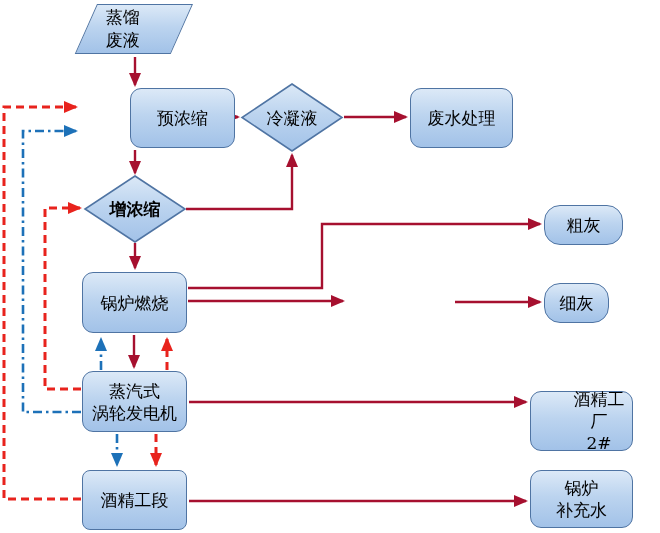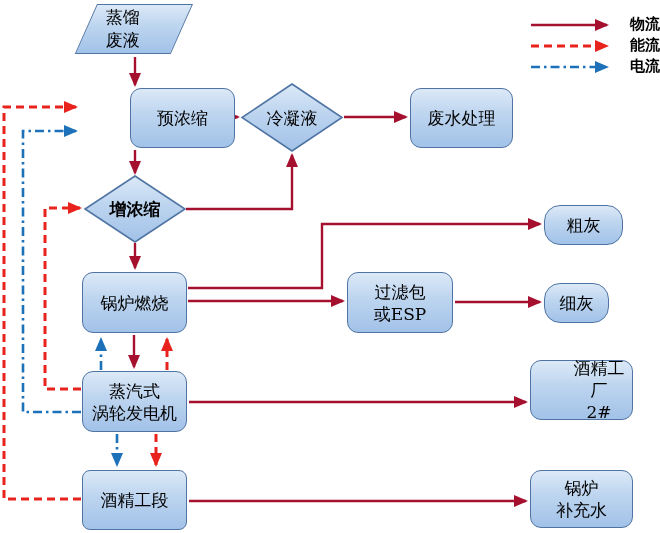--- a/index.html
+++ b/index.html
@@ -105,66 +105,42 @@
   </div>
 
   <div class="node node-plain" style="left:90px;top:195px;width:90px;height:27px;font-weight:bold;">
     <span>增浓缩</span>
   </div>
 
   <div class="node" style="left:82px;top:272px;width:105px;height:61px;">
     <span>锅炉燃烧</span>
   </div>
 
-  <div class="node" style="left:347px;top:272px;width:106px;height:61px;">
-    <span>过滤包</span>
-    <span>或ESP</span>
-  </div>
 
   <div class="node node-small" style="left:544px;top:205px;width:79px;height:40px;">
     <span>粗灰</span>
   </div>
 
   <div class="node node-small" style="left:544px;top:283px;width:65px;height:40px;">
     <span>细灰</span>
   </div>
 
   <div class="node" style="left:82px;top:371px;width:105px;height:61px;">
     <span>蒸汽式</span>
     <span>涡轮发电机</span>
   </div>
 
-  <div class="node" style="left:530px;top:360px;width:103px;height:60px;padding-left:35px;">
+  <div class="node" style="left:530px;top:391px;width:103px;height:60px;padding-left:35px;">
     <span>酒精工厂</span>
     <span>2#</span>
   </div>
 
   <div class="node" style="left:82px;top:470px;width:105px;height:60px;border-radius:8px;">
     <span>酒精工段</span>
   </div>
 
   <div class="node" style="left:530px;top:470px;width:103px;height:58px;">
     <span>锅炉</span>
     <span>补充水</span>
   </div>
 
-  <div id="legend">
-    <div class="legend-row">
-      <svg width="95" height="14">
-        <line x1="3" y1="7" x2="79" y2="7" class="edge edge-material" marker-end="url(#arrow-material)"></line>
-      </svg>
-      <span class="legend-label">物流</span>
-    </div>
-    <div class="legend-row">
-      <svg width="95" height="14">
-        <line x1="3" y1="7" x2="79" y2="7" class="edge edge-energy" marker-end="url(#arrow-energy)"></line>
-      </svg>
-      <span class="legend-label">能流</span>
-    </div>
-    <div class="legend-row">
-      <svg width="95" height="14">
-        <line x1="3" y1="7" x2="79" y2="7" class="edge edge-electric" marker-end="url(#arrow-electric)"></line>
-      </svg>
-      <span class="legend-label">电流</span>
-    </div>
-  </div>
 
 </div>
 
 </body></html>

